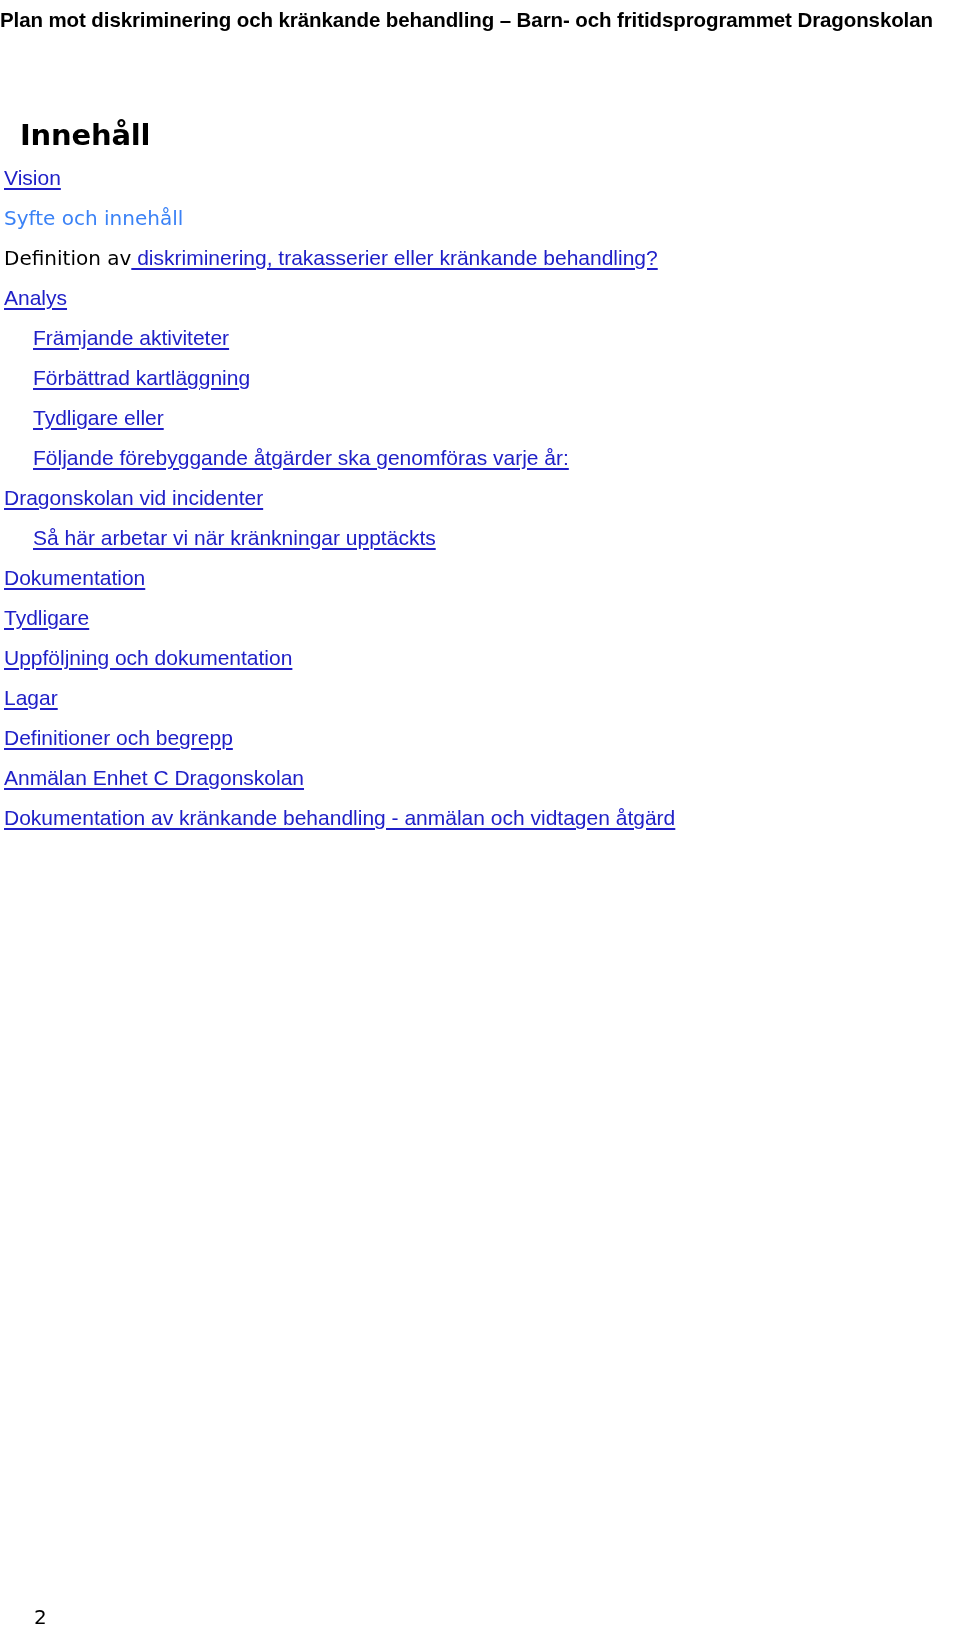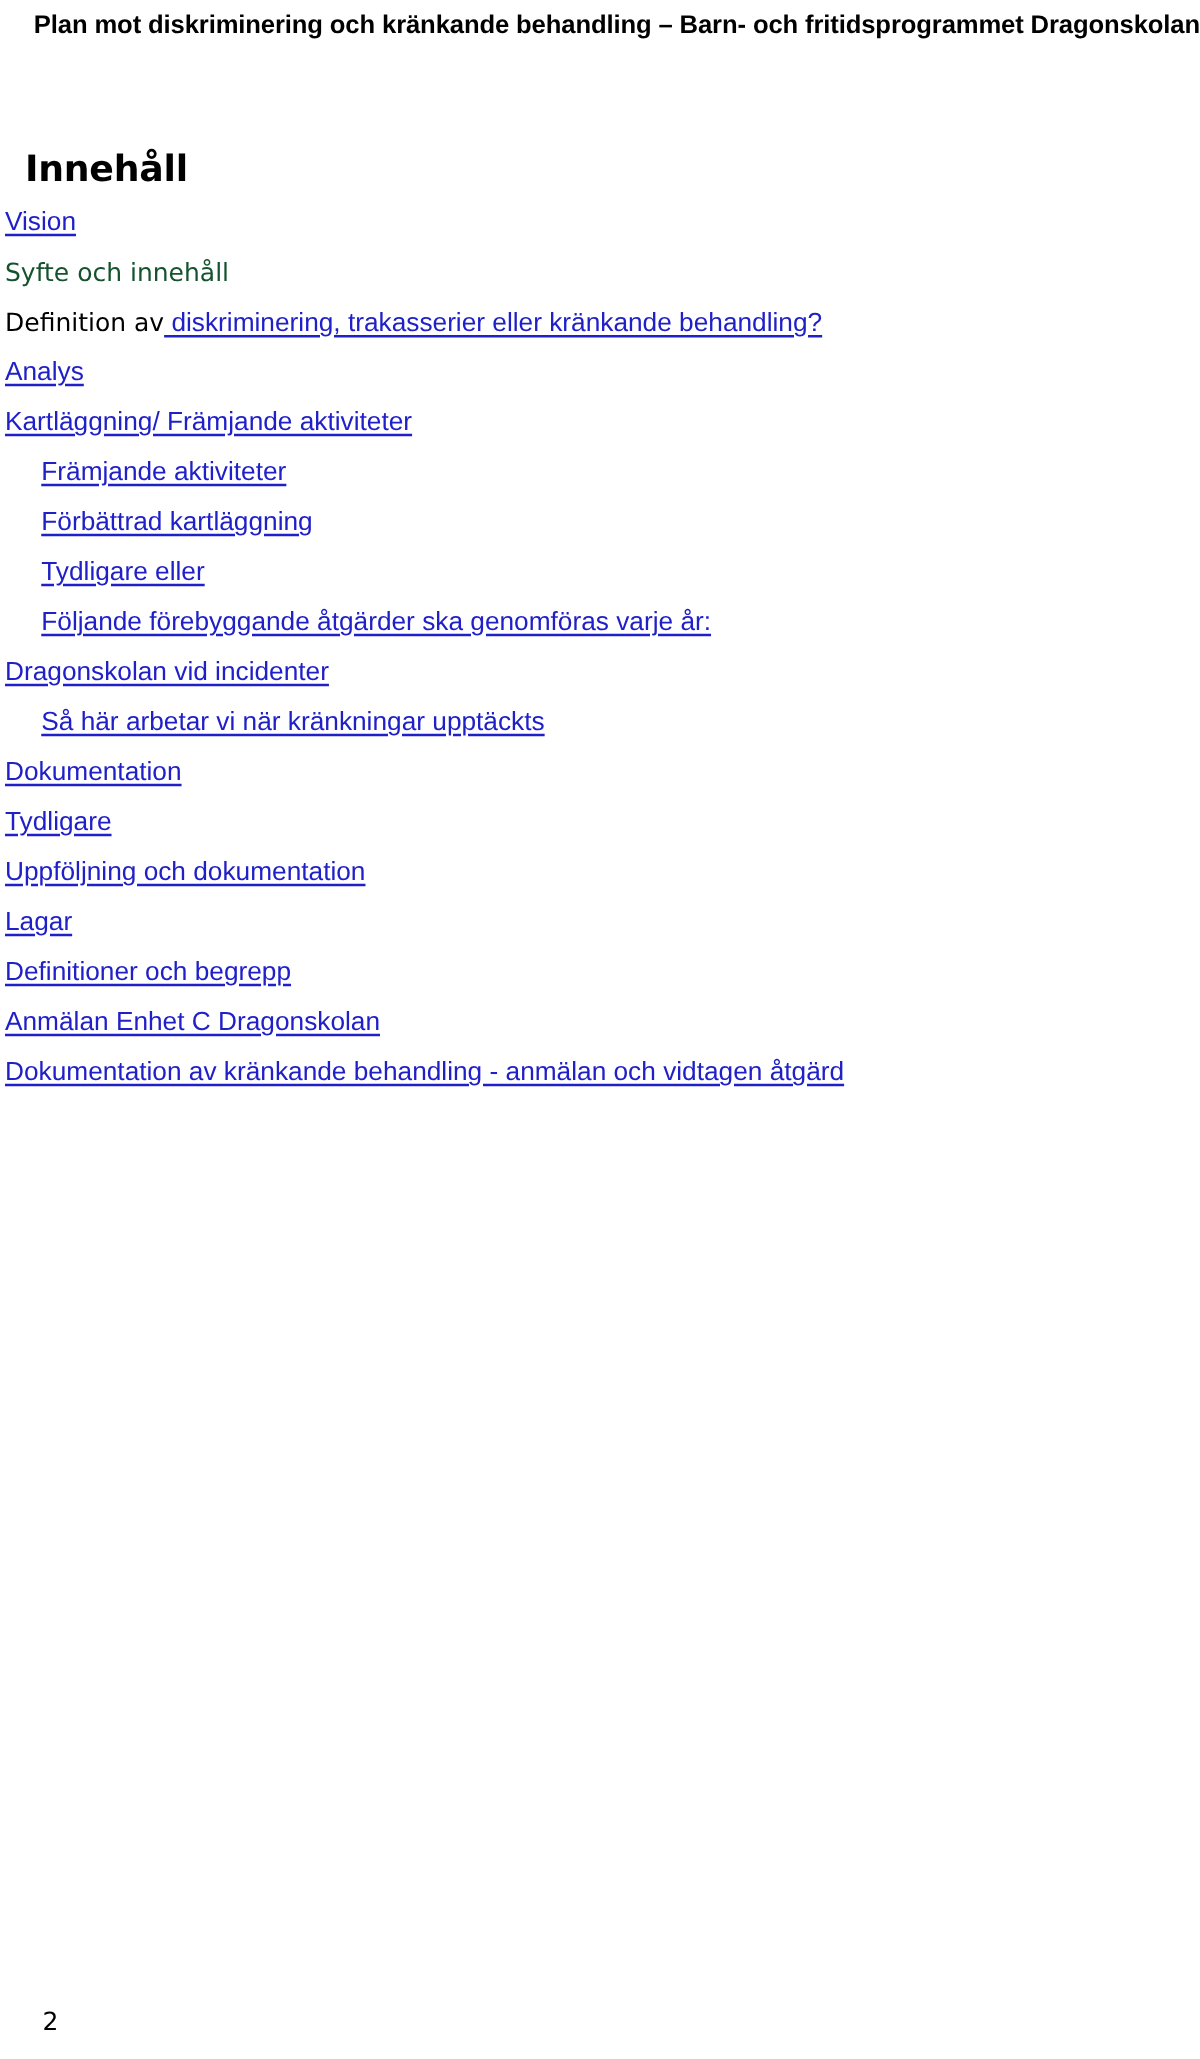--- a/index.html
+++ b/index.html
@@ -23,21 +23,21 @@
     height: 1647px;
     box-sizing: border-box;
   }
 
   
   .doc-header {
     position: absolute;
     top: 8px;
     left: 0;
     width: 960px;
-    text-align: right;
+    text-align: left;
     font-family: "Liberation Sans", "DejaVu Sans", sans-serif;
     font-size: 20.5px;
     font-weight: 700;
     letter-spacing: -0.1px;
     color: #000000;
     white-space: nowrap;
   }
 
   
   .content {
@@ -70,21 +70,21 @@
     font-size: 21px;
   }
 
   
   .lvl-0 { padding-left: 0px; }
   .lvl-1 { padding-left: 29px; }
 
   
   .plain {
     font-family: "DejaVu Sans", "Liberation Sans", sans-serif;
-    color: #14532d;
+    color: #3b82f6;
     font-size: 20px;
     text-decoration: none;
   }
 
   
   .tlink {
     font-family: "Liberation Sans", "DejaVu Sans", sans-serif;
     color: #2020c8;
     text-decoration-thickness: 1.5px;
     text-underline-offset: 3px;
@@ -129,21 +129,20 @@
 
   <div class="content">
 
     <h1 class="toc-heading">Innehåll</h1>
 
     <ul class="toc-list">
         <li class="toc-row lvl-0"><a class="tlink" href="#">Vision</a></li>
         <li class="toc-row lvl-0"><span class="plain">Syfte och innehåll</span></li>
         <li class="toc-row lvl-0"><span class="mixed"><span class="lead">Definition av</span><a class="tail" href="#"> diskriminering, trakasserier eller kränkande behandling?</a></span></li>
         <li class="toc-row lvl-0"><a class="tlink" href="#">Analys</a></li>
-        <li class="toc-row lvl-0"><a class="tlink" href="#">Kartläggning/ Främjande aktiviteter</a></li>
         <li class="toc-row lvl-1"><a class="tlink" href="#">Främjande aktiviteter</a></li>
         <li class="toc-row lvl-1"><a class="tlink" href="#">Förbättrad kartläggning</a></li>
         <li class="toc-row lvl-1"><a class="tlink" href="#">Tydligare eller</a></li>
         <li class="toc-row lvl-1"><a class="tlink" href="#">Följande förebyggande åtgärder ska genomföras varje år:</a></li>
         <li class="toc-row lvl-0"><a class="tlink" href="#">Dragonskolan vid incidenter</a></li>
         <li class="toc-row lvl-1"><a class="tlink" href="#">Så här arbetar vi när kränkningar upptäckts</a></li>
         <li class="toc-row lvl-0"><a class="tlink" href="#">Dokumentation</a></li>
         <li class="toc-row lvl-0"><a class="tlink" href="#">Tydligare</a></li>
         <li class="toc-row lvl-0"><a class="tlink" href="#">Uppföljning och dokumentation</a></li>
         <li class="toc-row lvl-0"><a class="tlink" href="#">Lagar</a></li>

